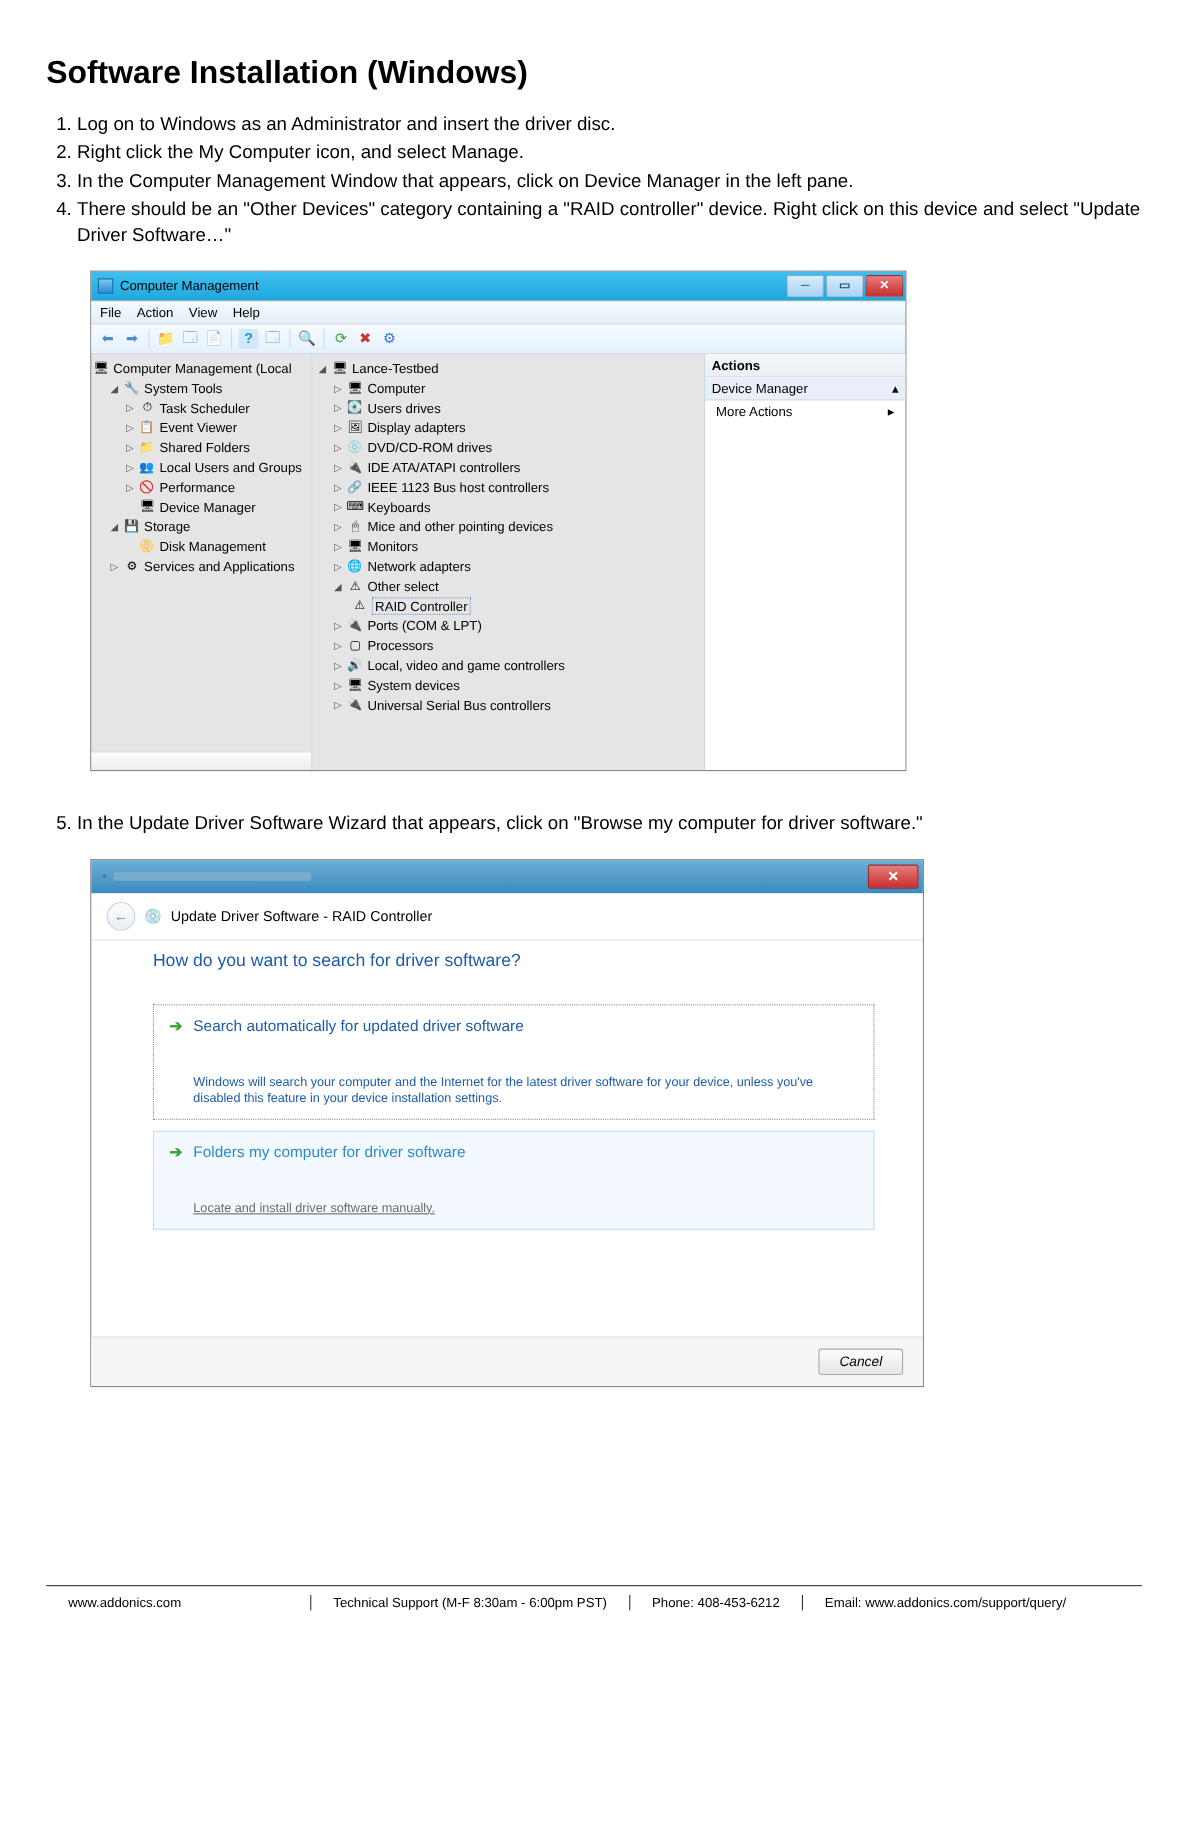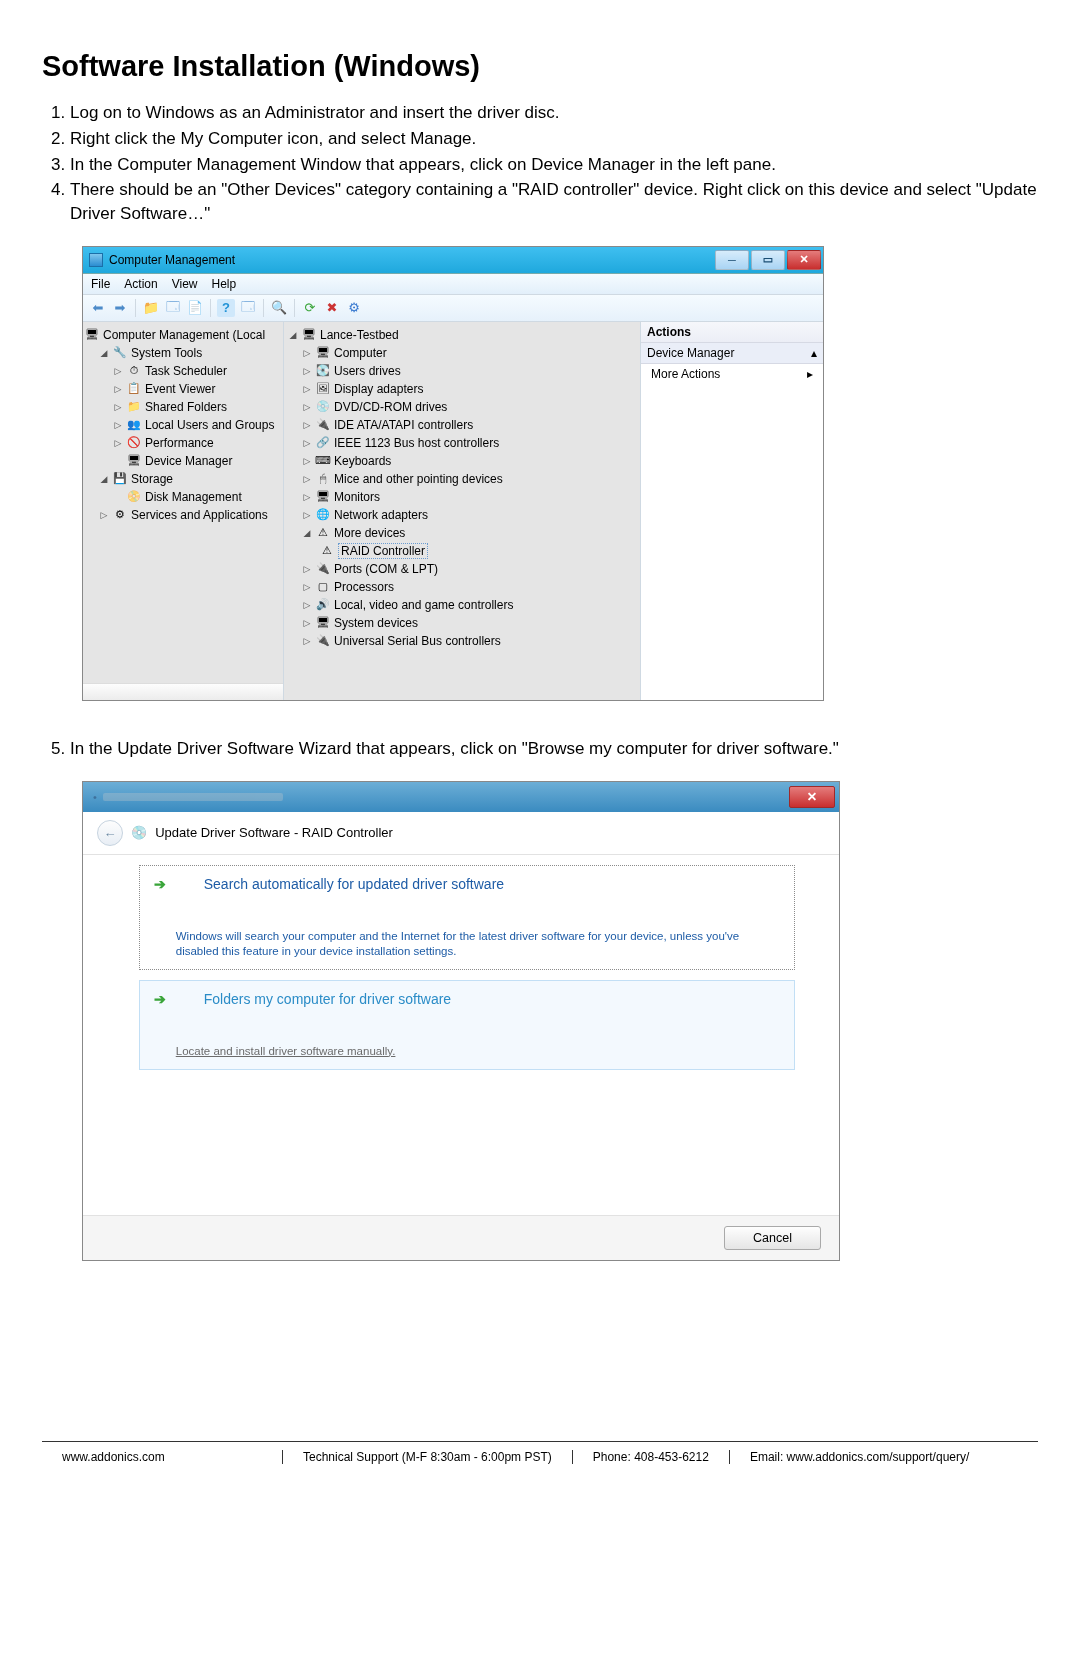--- a/index.html
+++ b/index.html
@@ -174,39 +174,40 @@
     background:#fff;
   }
   .wiz-option.hover{
     border:1px solid #c2dff5;
     background:#f3f9fe;
   }
   .arrow-ico{
     color:#3aa53a;font-size:14px;font-weight:bold;line-height:1.2;
   }
   .opt-title{
-    color:#1e5ca6;font-size:14px;margin-left:28px;
+    color:#1e5ca6;font-size:14px;
   }
   .opt-title.hl{color:#2a8cc7;}
   .opt-sub{
     color:#1e5ca6;font-size:11.5px;line-height:1.3;margin-top:37px;
   }
   .opt-sub.grey{color:#6b6b6b;text-decoration:underline;}
   .wiz-footer{
     border-top:1px solid #e2e2e2;
     padding:10px 18px;
     display:flex;justify-content:flex-end;
     background:#f5f5f5;
   }
   .wiz-cancel{
     background:linear-gradient(#fefefe,#e5e5e5);
     border:1px solid #a9a9a9;
     border-radius:3px;
-    padding:4px 28px;
+    padding:4px 18px;
     font-size:12.5px;
+    font-style:italic;
   }
   .page-footer{
     border-top:1px solid #333;
     margin-top:180px;
     display:flex;
     font-size:12px;
     padding: 8px 0 24px 0;
   }
   .page-footer > div{
     padding:0 20px;
@@ -375,21 +376,21 @@
             <span>Monitors</span>
           </div>
         <div class="dev-row dind1">
             <span class="expander">▷</span>
             <span class="di">🌐</span>
             <span>Network adapters</span>
           </div>
         <div class="dev-row dind1">
             <span class="expander">◢</span>
             <span class="di">⚠</span>
-            <span>More devices</span>
+            <span>Other select</span>
           </div>
         <div class="dev-row dind2">
             <span class="di">⚠</span>
             <span class="sel-raid">RAID Controller</span>
           </div>
         <div class="dev-row dind1">
             <span class="expander">▷</span>
             <span class="di">🔌</span>
             <span>Ports (COM &amp; LPT)</span>
           </div>
@@ -440,20 +441,21 @@
           <span style="background:#ccc;height:8px;width:180px;display:inline-block;border-radius:2px;"></span>
       </div>
       <div class="wiz-close">✕</div>
     </div>
     <div class="wiz-crumb">
       <div class="back-btn">←</div>
       <span>💿</span>
       <span>Update Driver Software - RAID Controller</span>
     </div>
     <div class="wiz-content">
+      <div class="wiz-heading">How do you want to search for driver software?</div>
       <div class="wiz-option active">
         <div class="arrow-ico">➔</div>
         <div>
           <div class="opt-title">Search automatically for updated driver software</div>
           <div class="opt-sub">Windows will search your computer and the Internet for the latest driver software for your device, unless you've disabled this feature in your device installation settings.</div>
         </div>
       </div>
       <div class="wiz-option hover">
         <div class="arrow-ico">➔</div>
         <div>

